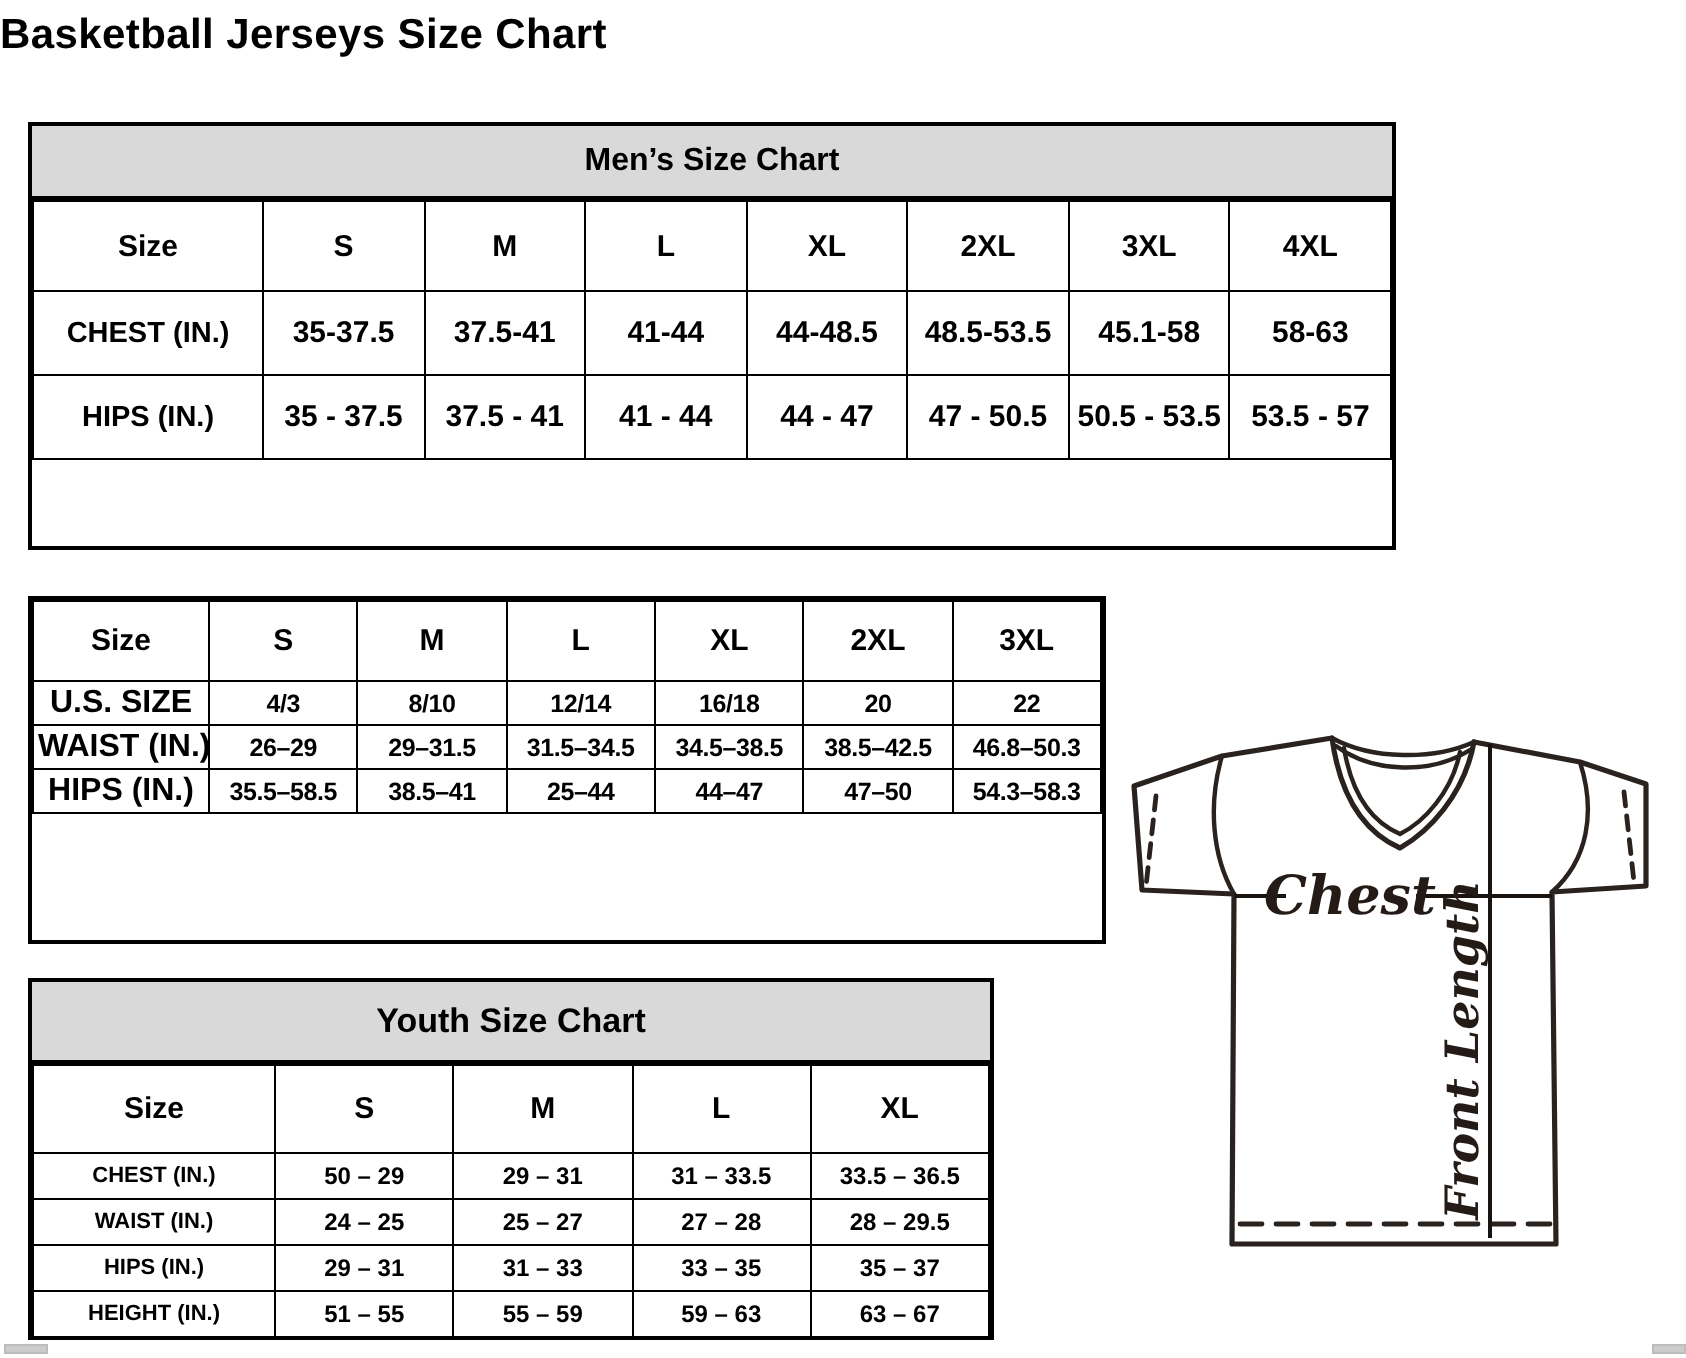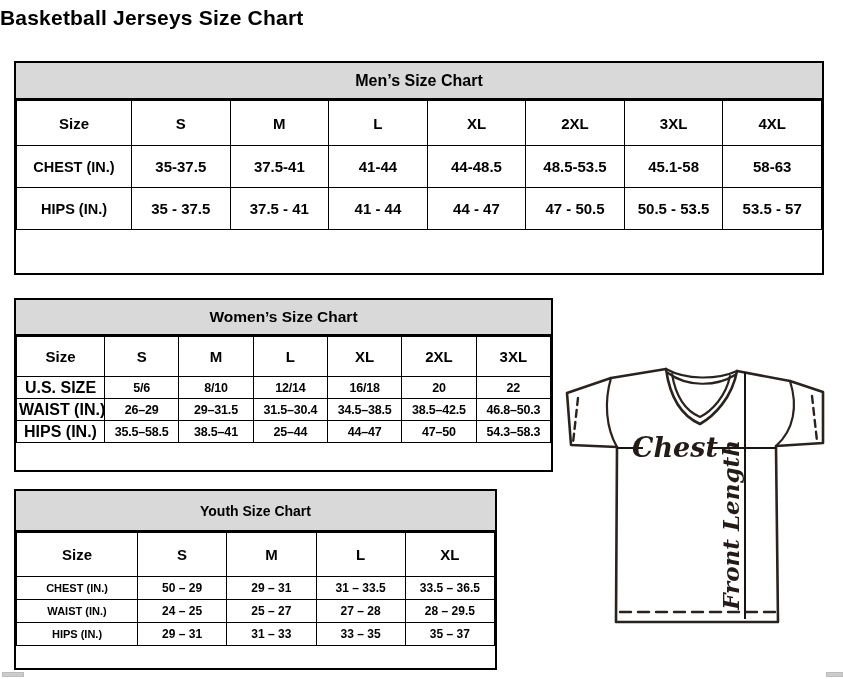--- a/index.html
+++ b/index.html
@@ -16,39 +16,39 @@
     background:#d9d9d9;border-bottom:2px solid #000;
     display:flex;align-items:center;justify-content:center;
     font-weight:bold;box-sizing:border-box;
   }
   table.size-table{border-collapse:collapse;table-layout:fixed;width:100%;}
   table.size-table th,table.size-table td{
     border:1px solid #000;text-align:center;vertical-align:middle;
     font-weight:bold;padding:0 2px;box-sizing:border-box;overflow:hidden;white-space:nowrap;
   }
   
-  #mens{left:14px;top:61px;width:810px;height:214px;}
+  #mens{left:14px;top:61px;width:684px;height:214px;}
   #mens .block-title{height:37px;font-size:16px;}
   #mens thead tr{height:45px;}
   #mens tbody tr{height:42px;}
   #mens th,#mens td{font-size:15px;}
   #mens tbody th{font-size:14.5px;}
   #mens col.c-label{width:115px;}
   
   #womens{left:14px;top:298px;width:539px;height:174px;}
   #womens .block-title{height:36px;font-size:15.5px;}
   #womens thead tr{height:40px;}
   #womens tbody tr{height:22px;}
   #womens thead th{font-size:15px;}
   #womens td{font-size:12.5px;letter-spacing:-0.2px;}
   #womens tbody th{font-size:16px;}
   #womens col.c-label{width:88px;}
   
   #youth{left:14px;top:489px;width:483px;height:181px;}
-  #youth .block-title{height:41px;font-size:14px;}
+  #youth .block-title{height:41px;font-size:17px;}
   #youth thead tr{height:44px;}
   #youth tbody tr{height:23px;}
   #youth thead th{font-size:15px;}
   #youth td{font-size:12px;}
   #youth tbody th{font-size:11px;}
   #youth col.c-label{width:121px;}
   
   #jersey{position:absolute;left:556px;top:358px;width:286px;height:270px;}
   .measure-text{
     font-family:"DejaVu Serif","Liberation Serif",serif;
@@ -101,51 +101,50 @@
           <td>44 - 47</td>
           <td>47 - 50.5</td>
           <td>50.5 - 53.5</td>
           <td>53.5 - 57</td>
         </tr>
       </tbody>
     </table>
 </div>
 
 <div class="block" id="womens">
-  <div class="block-title">Women’s Size Chart</div>
   <table class="size-table">
     <colgroup>
         <col class="c-label">
       </colgroup>
   <thead>
         <tr>
           <th>Size</th>
           <th>S</th>
           <th>M</th>
           <th>L</th>
           <th>XL</th>
           <th>2XL</th>
           <th>3XL</th>
         </tr>
       </thead>
       <tbody>
         <tr>
           <th>U.S. SIZE</th>
-          <td>5/6</td>
+          <td>4/3</td>
           <td>8/10</td>
           <td>12/14</td>
           <td>16/18</td>
           <td>20</td>
           <td>22</td>
         </tr>
         <tr>
           <th>WAIST (IN.)</th>
           <td>26–29</td>
           <td>29–31.5</td>
-          <td>31.5–30.4</td>
+          <td>31.5–34.5</td>
           <td>34.5–38.5</td>
           <td>38.5–42.5</td>
           <td>46.8–50.3</td>
         </tr>
         <tr>
           <th>HIPS (IN.)</th>
           <td>35.5–58.5</td>
           <td>38.5–41</td>
           <td>25–44</td>
           <td>44–47</td>
@@ -186,20 +185,27 @@
           <td>27 – 28</td>
           <td>28 – 29.5</td>
         </tr>
         <tr>
           <th>HIPS (IN.)</th>
           <td>29 – 31</td>
           <td>31 – 33</td>
           <td>33 – 35</td>
           <td>35 – 37</td>
         </tr>
+        <tr>
+          <th>HEIGHT (IN.)</th>
+          <td>51 – 55</td>
+          <td>55 – 59</td>
+          <td>59 – 63</td>
+          <td>63 – 67</td>
+        </tr>
       </tbody>
     </table>
 </div>
 
 <svg id="jersey" viewBox="0 0 286 270">
   <g fill="none" stroke="#2a221e" stroke-width="2.6" stroke-linejoin="round" stroke-linecap="round">
 
     <path d="M110,11 L55,20 L11,35 L15,87 L61,89 L60,264 L222,264 L220,88 L267,85 L267,34 L234,23 L181,13"></path>
 
     <path d="M110,11 C114,40 126,58 144,66 C158,58 176,40 181,13"></path>

